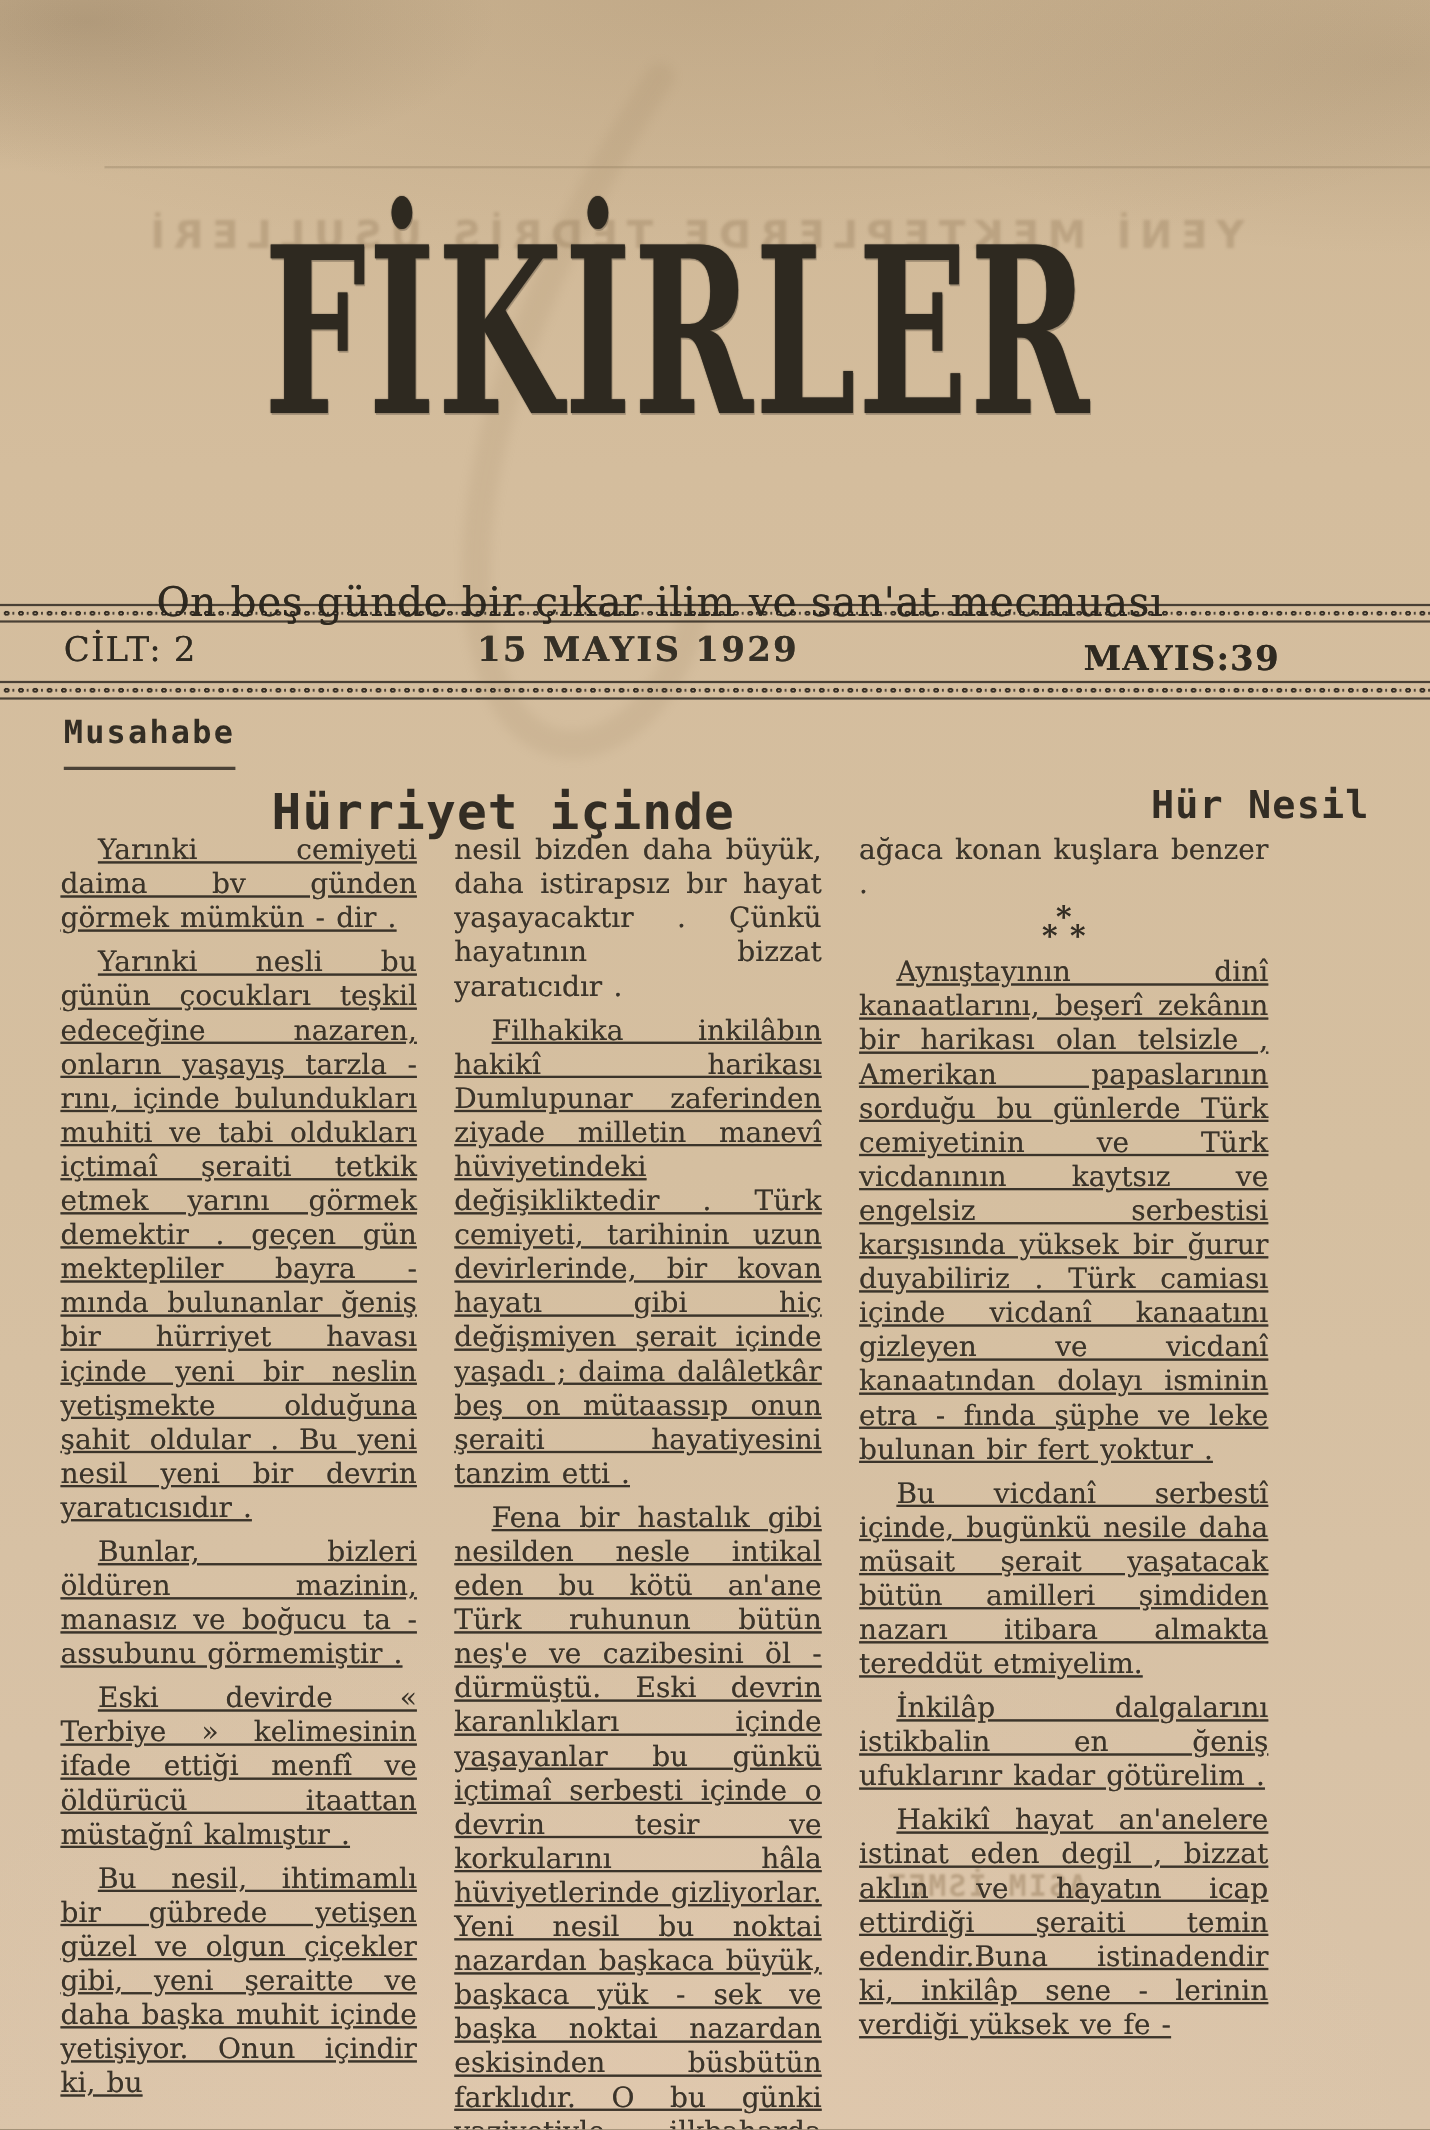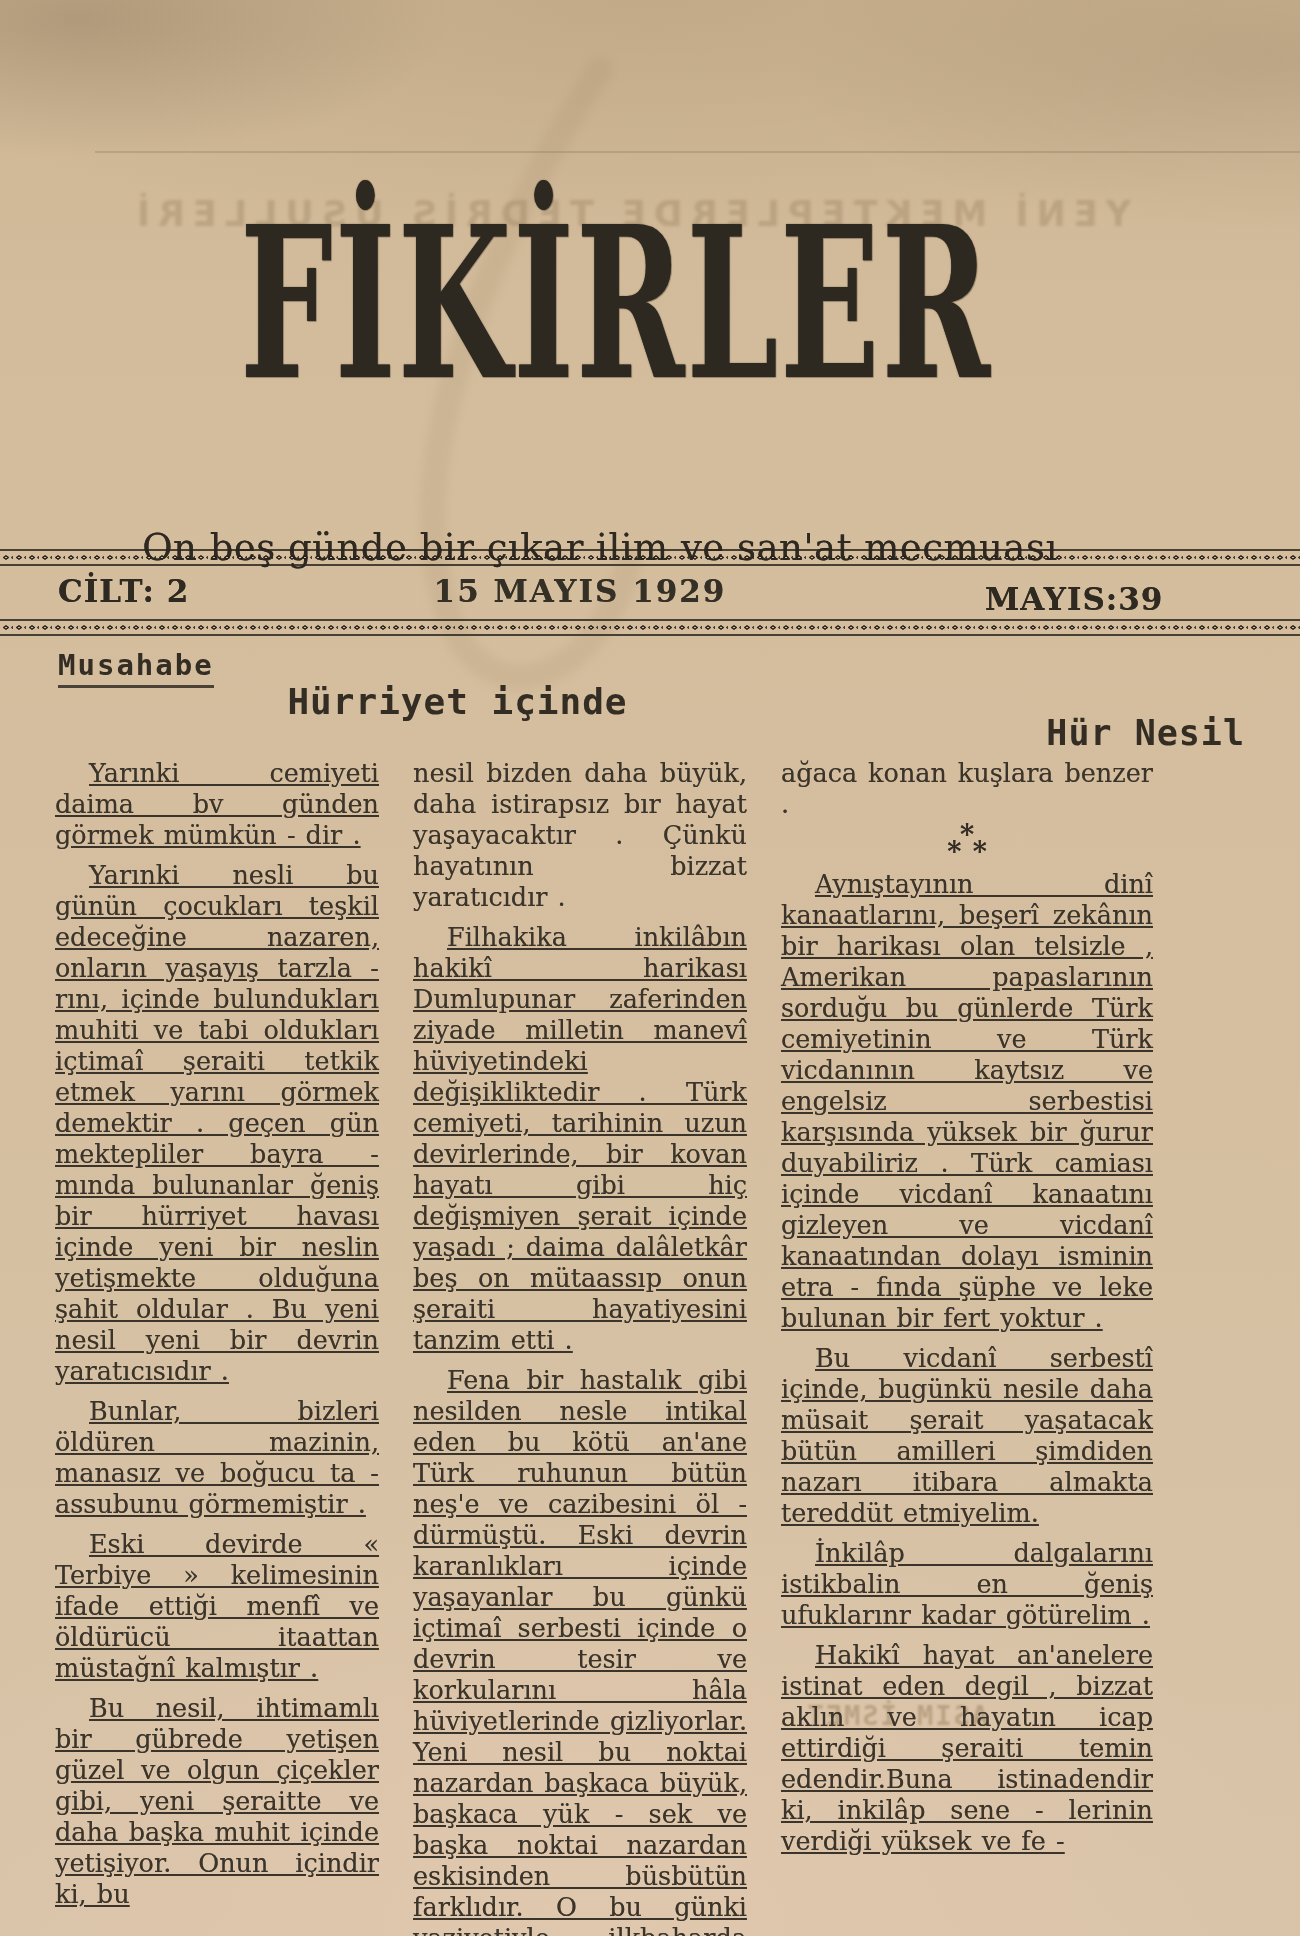--- a/index.html
+++ b/index.html
@@ -89,21 +89,21 @@
       radial-gradient(ellipse 4.4px 3.4px at 6px 5.5px, rgba(38,32,25,.92) 58%, rgba(38,32,25,0) 66%),
       radial-gradient(ellipse 1.8px 2.4px at 12.5px 5.5px, rgba(38,32,25,.8) 58%, rgba(38,32,25,0) 72%);
     background-size:13px 11px;
     background-repeat:repeat-x;
   }
 
   
   .meta-row{position:absolute;top:573px;left:0;width:1300px;height:42px;}
   .meta-volume{
     position:absolute;left:58px;top:0;
-    font-weight:bold;font-size:31px;color:#2f2a21;
+    font-weight:normal;font-size:31px;color:#2f2a21;
     letter-spacing:1px;text-shadow:0 0 .6px rgba(47,42,33,.8);
   }
   .meta-date{
     position:absolute;left:0;top:0;width:1160px;text-align:center;
     font-weight:bold;font-size:31px;color:#353026;
     letter-spacing:2px;text-shadow:0 0 .6px rgba(47,42,33,.7);
   }
   .meta-issue{
     position:absolute;left:985px;top:8px;
     font-weight:bold;font-size:31px;color:#2f2a21;
@@ -112,28 +112,28 @@
 
   
   .section-label{
     position:absolute;top:648px;left:58px;
     font-family:"DejaVu Sans Mono", monospace;
     font-weight:bold;font-size:29px;letter-spacing:2px;
     color:#332d24;
   }
   .section-label span{
     border-bottom:3px solid rgba(51,45,36,.85);
-    padding-bottom:3px;
+    padding-bottom:15px;
     text-align:center;
   }
   .article-title-1{
-    position:absolute;top:681px;left:0;width:915px;
-    text-align:center;
-    font-family:"DejaVu Sans Mono", monospace;
-    font-weight:bold;font-size:36px;letter-spacing:1px;
+    position:absolute;top:712px;left:0;width:915px;
+    text-align:center;
+    font-family:"DejaVu Sans Mono", monospace;
+    font-weight:bold;font-size:45px;letter-spacing:1px;
     color:#332d24;
   }
   .article-title-2{
     position:absolute;top:713px;left:0;width:1245px;
     text-align:right;
     font-family:"DejaVu Sans Mono", monospace;
     font-weight:bold;font-size:35px;letter-spacing:1px;
     color:#332d24;
   }
 

